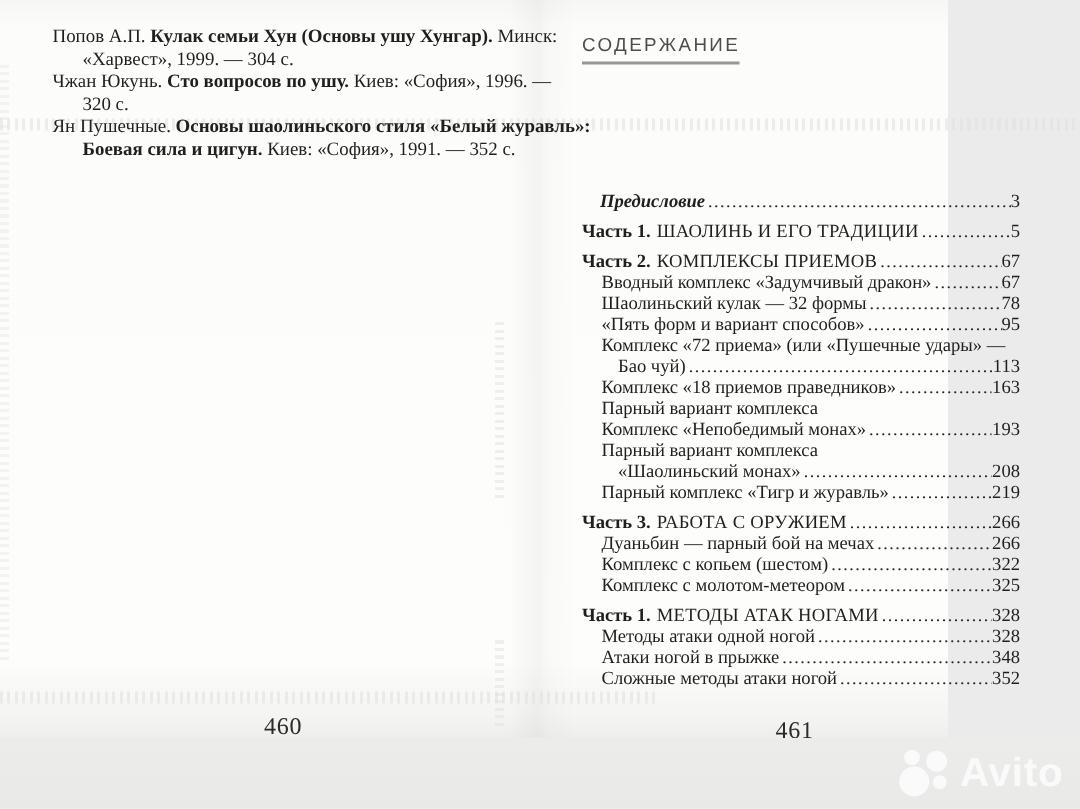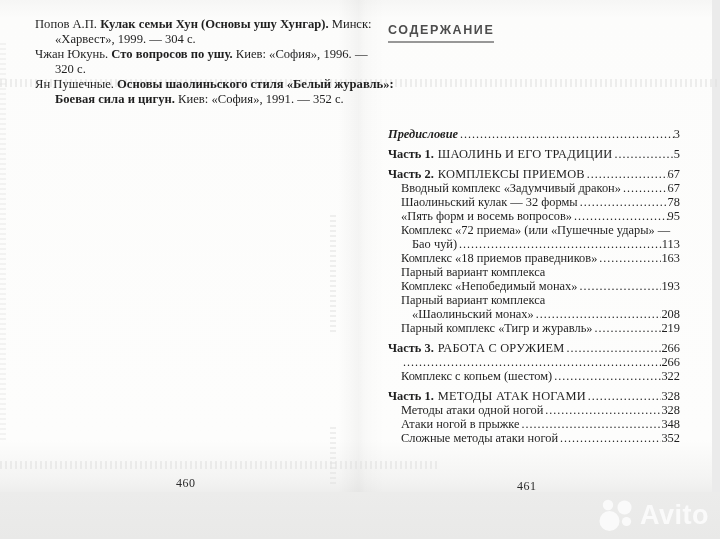--- a/index.html
+++ b/index.html
@@ -4,21 +4,21 @@
 <style>
   html,body{margin:0;padding:0;}
   body{
     width:720px;height:539px;position:relative;overflow:hidden;
     background:#ebebeb;
     font-family:"Liberation Serif","DejaVu Serif",serif;
     -webkit-font-smoothing:antialiased;
   }
   
   .book{
-    position:absolute;left:0;top:0;width:712px;height:494px;
+    position:absolute;left:0;top:0;width:632px;height:494px;
     background:linear-gradient(180deg,#f6f6f5 0,#fcfcfb 18px,#fdfdfc 440px,#f4f4f3 478px,#ededec 494px);
   }
   .gutter-shadow{
     position:absolute;left:338px;top:0;width:46px;height:494px;
     background:linear-gradient(90deg,rgba(0,0,0,0) 0,rgba(0,0,0,0.035) 45%,rgba(0,0,0,0.015) 60%,rgba(0,0,0,0) 100%);
   }
   .bottom-band{
     position:absolute;left:0;top:492px;width:720px;height:47px;
     background:linear-gradient(180deg,#ececeb 0,#e9e9e8 100%);
   }
@@ -34,42 +34,42 @@
   
   .bib{
     position:absolute;left:35px;top:17px;width:330px;
     font-size:12.6px;line-height:15px;color:#1f1f1f;
   }
   .bib-entry{padding-left:20px;}
   .bib-line{white-space:nowrap;}
   .bib-line.first{margin-left:-20px;}
   .seg.bold{font-weight:700;}
   .folio{
-    position:absolute;font-size:12px;color:#2a2a2a;letter-spacing:.5px;
+    position:absolute;font-size:16px;color:#2a2a2a;letter-spacing:.5px;
   }
   .folio.left{left:176px;top:476px;}
   .folio.right{left:517px;top:479px;}
   
   .toc-heading{
     position:absolute;left:388px;top:23px;
     font-family:"Liberation Sans","DejaVu Sans",sans-serif;
-    font-size:12.5px;font-weight:700;letter-spacing:1.6px;color:#4d4d4d;
+    font-size:12.5px;font-weight:400;letter-spacing:1.6px;color:#4d4d4d;
     padding-bottom:4px;border-bottom:2px solid #979797;
   }
   .toc{
     position:absolute;left:388px;top:127px;width:292px;
     font-size:12.4px;line-height:14px;color:#1f1f1f;
   }
   .toc-row{display:flex;align-items:baseline;white-space:nowrap;}
   .toc-row .prefix{font-weight:700;flex:0 0 auto;}
   .toc-row .lbl{flex:0 0 auto;}
   .toc-row.part{margin-top:6px;}
   .toc-row.part .lbl{margin-left:4px;letter-spacing:.2px;}
   .toc-row.preface{margin-bottom:2px;}
-  .toc-row.preface .lbl{font-weight:700;font-style:italic;}
+  .toc-row.preface .lbl{font-weight:700;font-style:italic;margin-left:12px;}
   .toc-row.sub{padding-left:13px;}
   .toc-row.cont{padding-left:24px;}
   .lead{
     flex:1 1 auto;overflow:hidden;white-space:nowrap;min-width:8px;
     margin-left:2px;color:#242424;
   }
   .lead::after{
     content:"....................................................................................................";
     letter-spacing:1px;font-size:12px;
   }
@@ -136,21 +136,21 @@
         <span class="lbl">Вводный комплекс «Задумчивый дракон»</span>
         <span class="lead"></span>
         <span class="pg">67</span>
       </div>
       <div class="toc-row sub">
         <span class="lbl">Шаолиньский кулак — 32 формы</span>
         <span class="lead"></span>
         <span class="pg">78</span>
       </div>
       <div class="toc-row sub">
-        <span class="lbl">«Пять форм и восемь вопросов»</span>
+        <span class="lbl">«Пять форм и вариант способов»</span>
         <span class="lead"></span>
         <span class="pg">95</span>
       </div>
       <div class="toc-row sub">
         <span class="lbl">Комплекс «72 приема» (или «Пушечные удары» —</span>
       </div>
       <div class="toc-row cont">
         <span class="lbl">Бао чуй)</span>
         <span class="lead"></span>
         <span class="pg">113</span>
@@ -181,27 +181,33 @@
         <span class="lead"></span>
         <span class="pg">219</span>
       </div>
       <div class="toc-row part">
         <span class="prefix">Часть 3.</span>
         <span class="lbl">РАБОТА С ОРУЖИЕМ</span>
         <span class="lead"></span>
         <span class="pg">266</span>
       </div>
       <div class="toc-row sub">
+        <span class="lbl">Дуаньбин — парный бой на мечах</span>
         <span class="lead"></span>
         <span class="pg">266</span>
       </div>
       <div class="toc-row sub">
         <span class="lbl">Комплекс с копьем (шестом)</span>
         <span class="lead"></span>
         <span class="pg">322</span>
+      </div>
+      <div class="toc-row sub">
+        <span class="lbl">Комплекс с молотом-метеором</span>
+        <span class="lead"></span>
+        <span class="pg">325</span>
       </div>
       <div class="toc-row part">
         <span class="prefix">Часть 1.</span>
         <span class="lbl">МЕТОДЫ АТАК НОГАМИ</span>
         <span class="lead"></span>
         <span class="pg">328</span>
       </div>
       <div class="toc-row sub">
         <span class="lbl">Методы атаки одной ногой</span>
         <span class="lead"></span>

